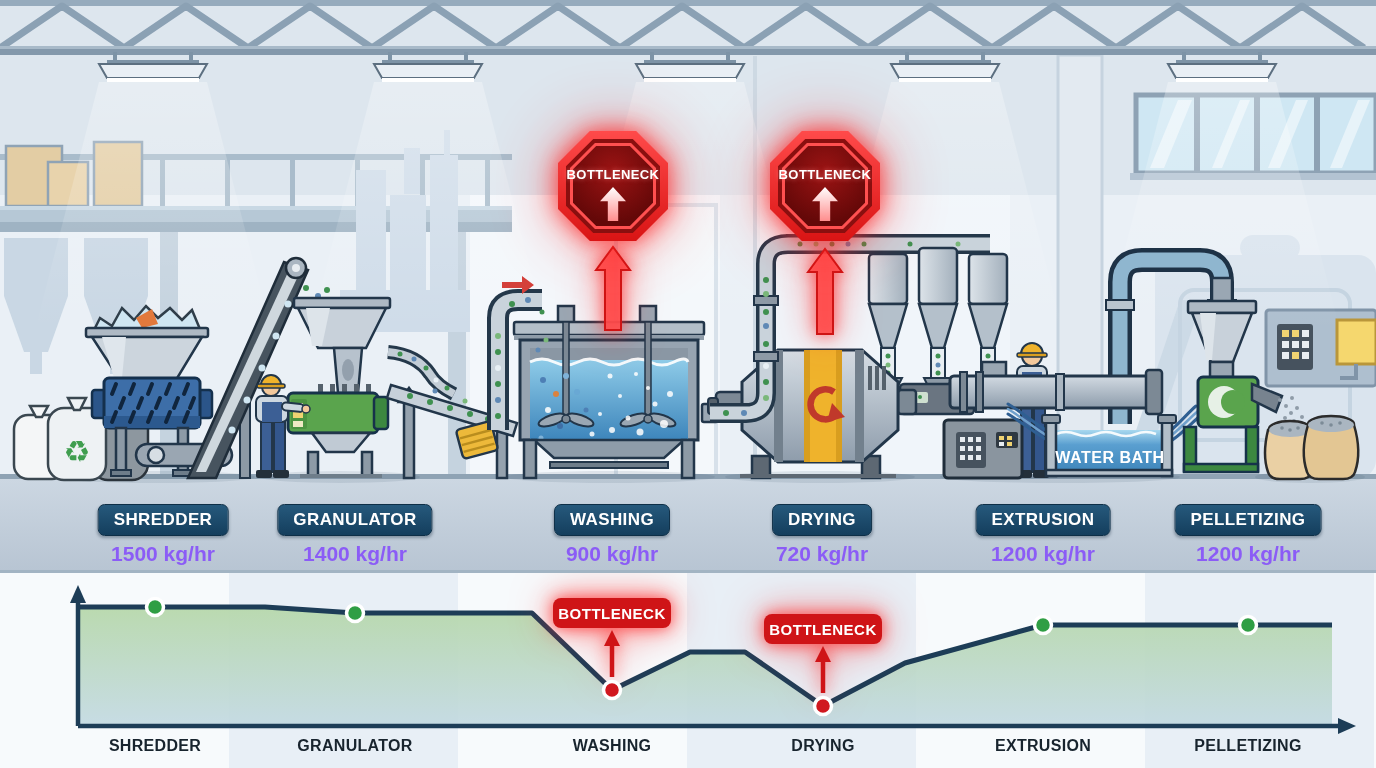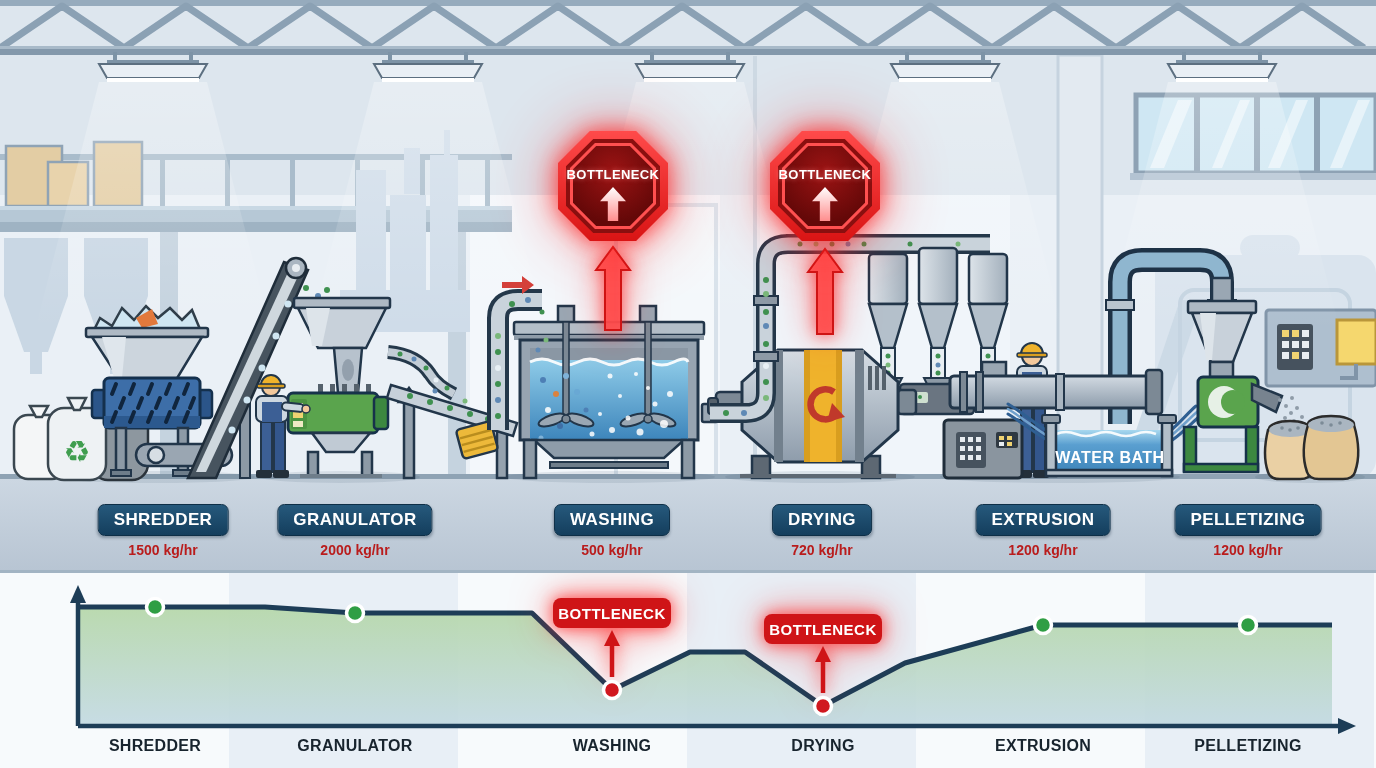--- a/index.html
+++ b/index.html
@@ -22,21 +22,21 @@
   .sign-arrow{position:absolute;top:56px;left:50%;transform:translateX(-50%);
     width:26px;height:34px;background:linear-gradient(#ffffff,#ff8d8d);
     clip-path:polygon(50% 0,100% 42%,70% 42%,70% 100%,30% 100%,30% 42%,0 42%);}
 
   
   .stage{position:absolute;top:504px;transform:translateX(-50%);text-align:center;}
   .stage-pill{display:inline-block;padding:5px 15px;border-radius:7px;
     background:linear-gradient(#26597c,#143e5d);border:1px solid #0e2f47;
     color:#fff;font-weight:bold;font-size:17px;letter-spacing:.4px;
     box-shadow:0 2px 3px rgba(20,40,60,.35);white-space:nowrap;}
-  .stage-rate{margin-top:6px;font-weight:bold;font-size:14px;color:#b91c1c;white-space:nowrap;}
+  .stage-rate{margin-top:6px;font-weight:bold;font-size:21px;color:#8b5cf6;white-space:nowrap;}
 
   
   .chart{position:absolute;left:0;top:570px;width:1376px;height:198px;
     background:repeating-linear-gradient(90deg,#f7fafc 0 229px,#e8eff6 229px 458px);
     border-top:3px solid #a2b4c3;box-sizing:border-box;}
   .chart svg{position:absolute;left:0;top:0;}
   .axis-label{position:absolute;top:164px;transform:translateX(-50%);
     font-weight:bold;font-size:16px;color:#18242e;letter-spacing:.3px;white-space:nowrap;}
   .glow-red{filter:drop-shadow(0 0 8px rgba(255,40,40,.8)) drop-shadow(0 0 18px rgba(255,40,40,.5));}
 </style>
@@ -649,25 +649,25 @@
     <div class="sign-label">BOTTLENECK</div>
     <div class="sign-arrow"></div>
   </div>
 
   <div class="stage" style="left:163px;">
     <div class="stage-pill">SHREDDER</div>
     <div class="stage-rate">1500 kg/hr</div>
   </div>
   <div class="stage" style="left:355px;">
     <div class="stage-pill">GRANULATOR</div>
-    <div class="stage-rate">2000 kg/hr</div>
+    <div class="stage-rate">1400 kg/hr</div>
   </div>
   <div class="stage" style="left:612px;">
     <div class="stage-pill">WASHING</div>
-    <div class="stage-rate">500 kg/hr</div>
+    <div class="stage-rate">900 kg/hr</div>
   </div>
   <div class="stage" style="left:822px;">
     <div class="stage-pill">DRYING</div>
     <div class="stage-rate">720 kg/hr</div>
   </div>
   <div class="stage" style="left:1043px;">
     <div class="stage-pill">EXTRUSION</div>
     <div class="stage-rate">1200 kg/hr</div>
   </div>
   <div class="stage" style="left:1248px;">

